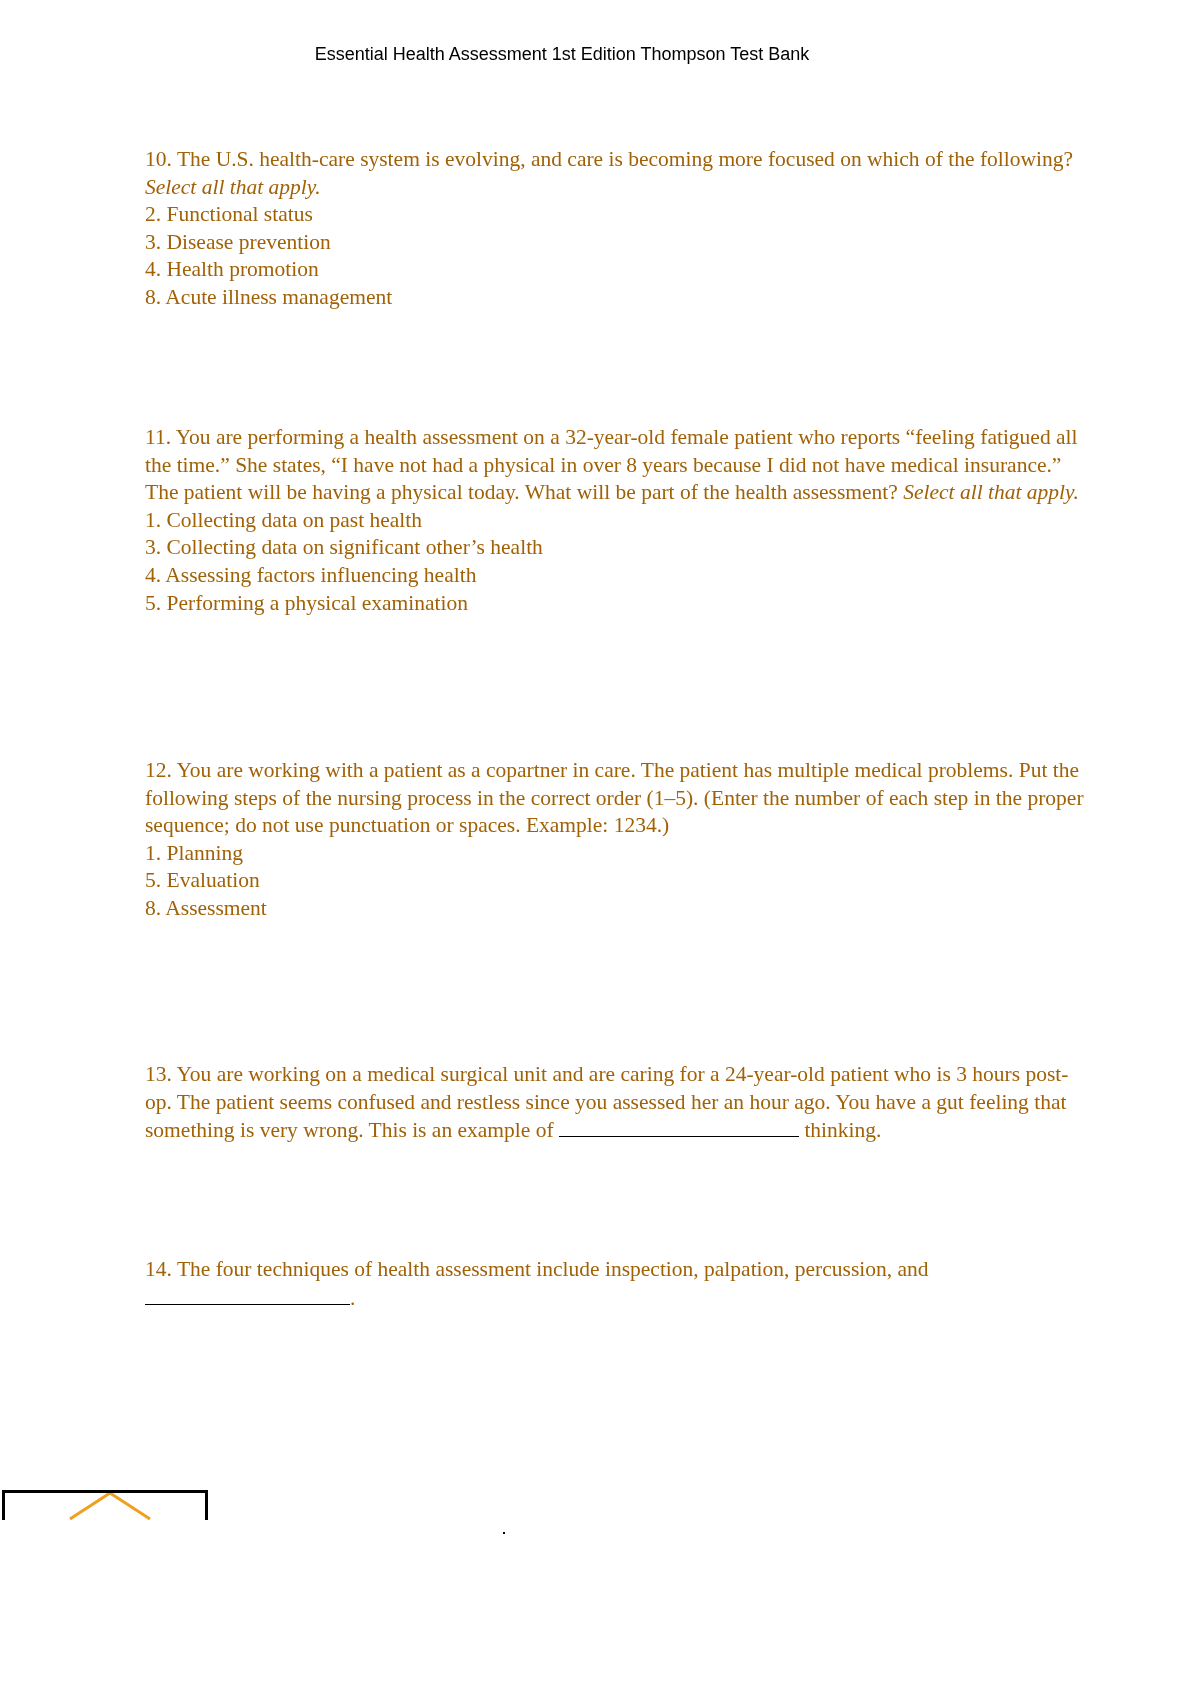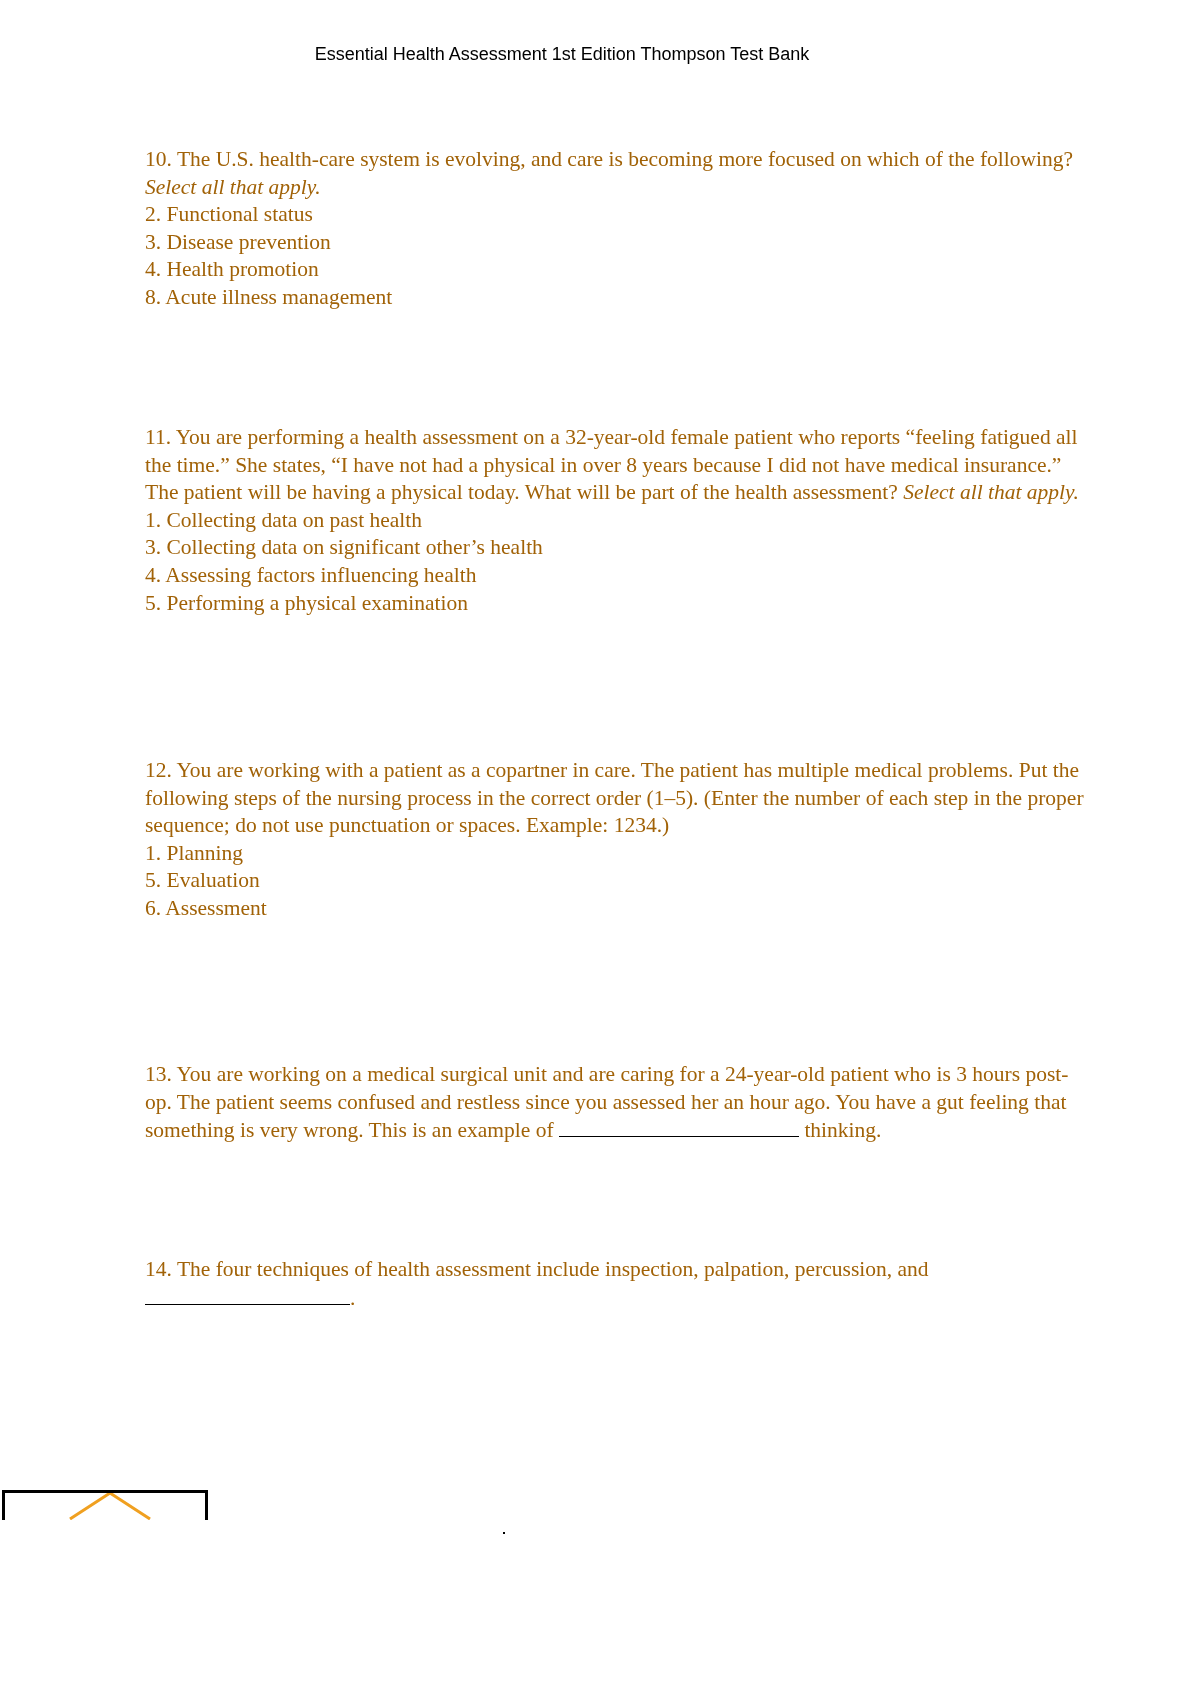--- a/index.html
+++ b/index.html
@@ -42,21 +42,21 @@
   <span class="opt">1. Collecting data on past health</span>
   <span class="opt">3. Collecting data on significant other’s health</span>
   <span class="opt">4. Assessing factors influencing health</span>
   <span class="opt">5. Performing a physical examination</span>
 </div>
 
 <div class="question" style="top:757px;">
   <p><span>12.</span> <span>You are working with a patient as a copartner in care. The patient has multiple medical problems. Put the following steps of the nursing process in the correct order (1–5). (Enter the number of each step in the proper sequence; do not use punctuation or spaces. Example: 1234.)</span></p>
   <span class="opt">1. Planning</span>
   <span class="opt">5. Evaluation</span>
-  <span class="opt">6. Assessment</span>
+  <span class="opt">8. Assessment</span>
 </div>
 
 <div class="question" style="top:1061px;">
   <p><span>13.</span> <span>You are working on a medical surgical unit and are caring for a 24-year-old patient who is 3 hours post-op. The patient seems confused and restless since you assessed her an hour ago. You have a gut feeling that something is very wrong. This is an example of</span> <span class="blank" style="width:240px;"></span> <span>thinking.</span></p>
 </div>
 
 <div class="question" style="top:1256px;">
   <p><span>14.</span> <span>The four techniques of health assessment include inspection, palpation, percussion, and</span></p>
   <p><span class="blank" style="width:205px;"></span><span>.</span></p>
 </div>

